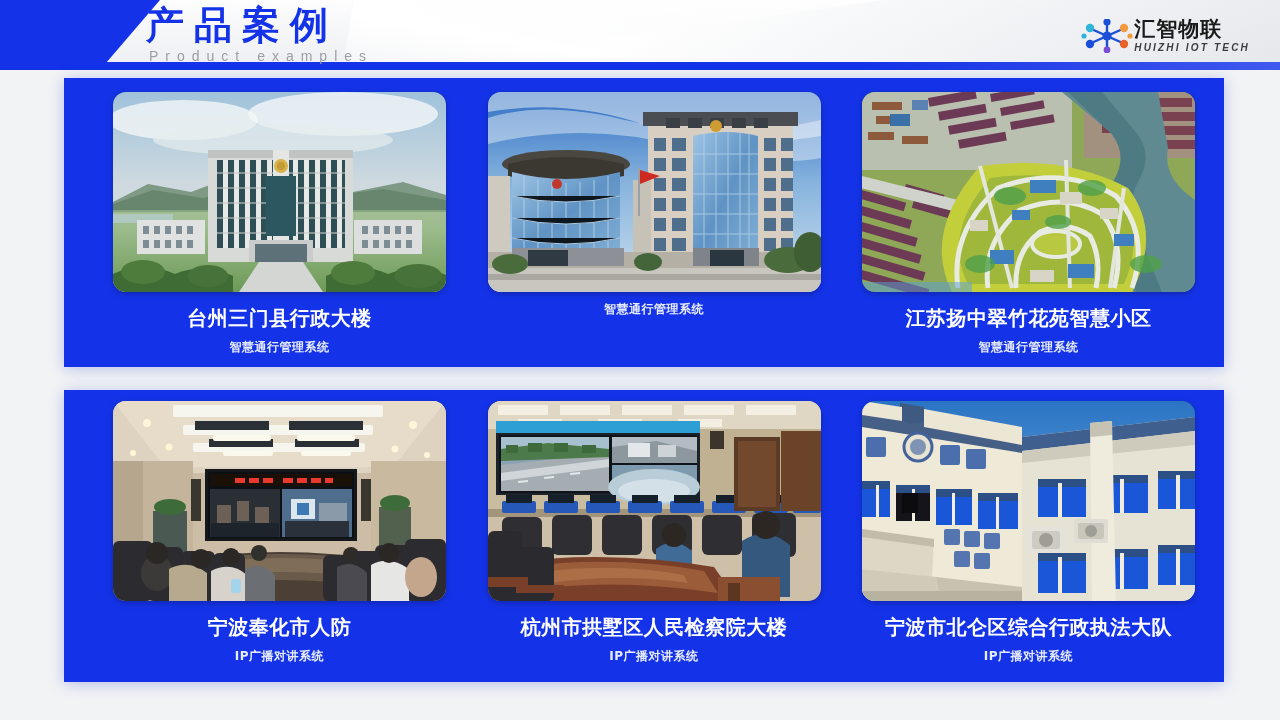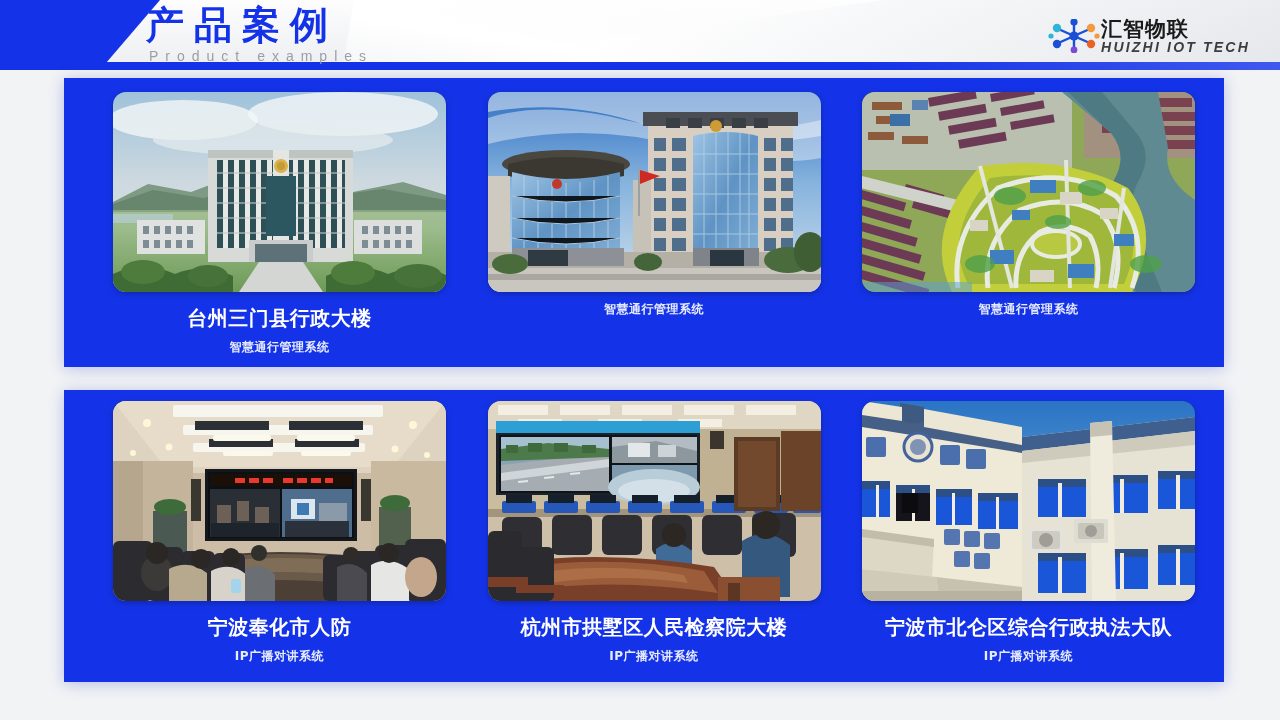--- a/index.html
+++ b/index.html
@@ -61,21 +61,21 @@
     display:flex; align-items:center; z-index:6;
   }
   .logo-mark { width:54px; height:34px; }
   .logo-textwrap { display:flex; flex-direction:column; justify-content:center; }
   .logo-cn {
     font-size:21px; font-weight:bold; color:#1a1a1a;
     letter-spacing:1px; line-height:23px;
     font-family:"DejaVu Sans","Liberation Sans",sans-serif;
   }
   .logo-en {
-    font-size:14px; font-weight:bold; color:#3d3d3d;
+    font-size:10px; font-weight:bold; color:#3d3d3d;
     letter-spacing:2.2px; line-height:13px; font-style:italic;
     font-family:"Liberation Sans",sans-serif;
   }
 
   
   .panel {
     position:absolute; left:64px; width:1160px;
     background:#1433e8;
     box-shadow:0 2px 14px rgba(30,60,200,0.28);
     display:flex; justify-content:space-between;
@@ -433,20 +433,21 @@
         <g fill="#4fa04a" opacity="0.8">
           <ellipse cx="148" cy="104" rx="16" ry="9"></ellipse>
             <ellipse cx="230" cy="96" rx="14" ry="8"></ellipse>
           <ellipse cx="118" cy="172" rx="15" ry="9"></ellipse>
             <ellipse cx="284" cy="172" rx="16" ry="9"></ellipse>
           <ellipse cx="196" cy="130" rx="13" ry="7"></ellipse>
         </g>
         <rect x="0" y="190" width="110" height="10" fill="#5aa0d8" opacity="0.5"></rect>
       </svg>
     </div>
+    <div class="card-title">江苏扬中翠竹花苑智慧小区</div>
     <div class="card-sub">智慧通行管理系统</div>
   </div>
 </div>
 
 <div class="panel" id="panel-1">
 
   <div class="card">
     <div class="card-thumb">
       <svg viewBox="0 0 333 200" preserveAspectRatio="none">
         <rect width="333" height="200" fill="#cdbda6"></rect>

